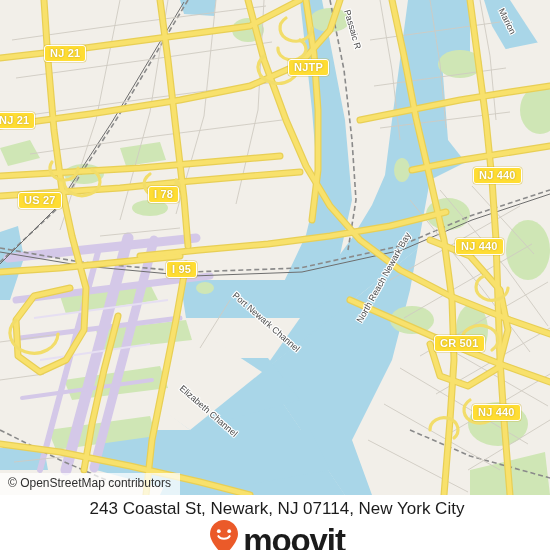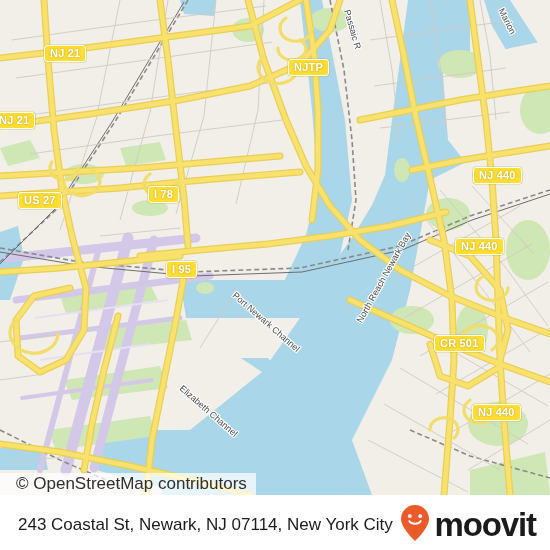--- a/index.html
+++ b/index.html
@@ -43,22 +43,22 @@
     transform-origin:0 50%;
     pointer-events:none;
   }
   .maplabel.wat{color:#4a4a4a;}
 
   
   .osm{
     position:absolute;left:0;bottom:0;
     background:rgba(255,255,255,.72);
     color:#2f2f2f;
-    font-size:17px;
-    padding:3px 9px 4px 16px;
+    font-size:12px;
+    padding:3px 9px 4px 8px;
     line-height:15px;
     white-space:nowrap;
   }
 
   
   .popup{
     position:absolute;left:192px;top:126px;width:167px;
     filter:drop-shadow(0 2px 4px rgba(0,0,0,.30));
   }
   .popup-head{
@@ -87,21 +87,21 @@
   }
 
   
   .footer{
     position:absolute;left:0;bottom:0;width:550px;height:55px;
     background:#ffffff;overflow:hidden;
   }
   .footer-inner{
     position:relative;width:100%;height:100%;
     display:flex;align-items:center;justify-content:space-between;
-    padding:4px 14px 0 18px;box-sizing:border-box;
+    padding:4px 14px 0 18px;box-sizing:border-box;flex-direction:column;
   }
   .addr{color:#1c1c1c;font-size:17px;line-height:20px;white-space:nowrap;}
   .brand{display:flex;align-items:center;gap:4px;}
   .brand-word{
     color:#1b1b1b;font-size:33px;font-weight:bold;line-height:33px;
     letter-spacing:-1.1px;
   }
 </style>
 </head>
 <body>

